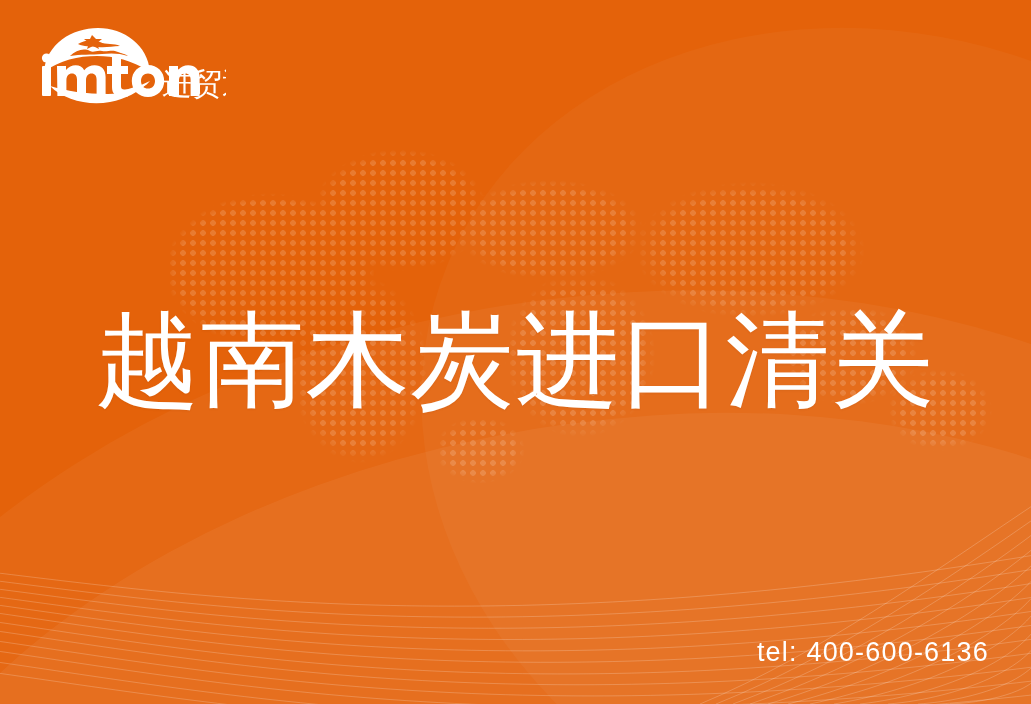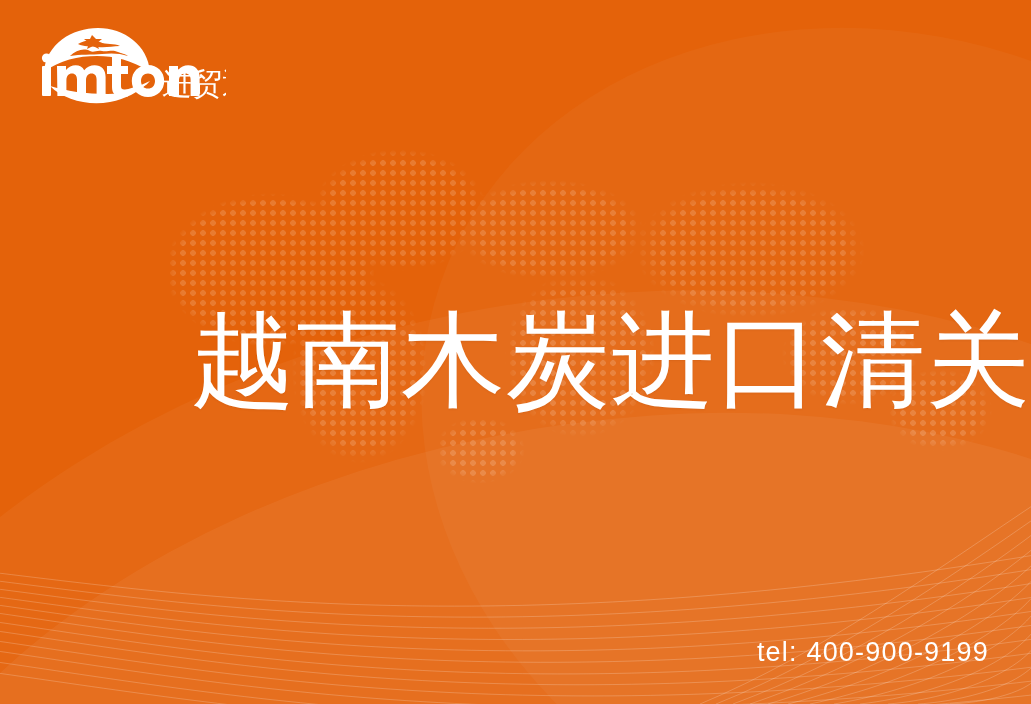--- a/index.html
+++ b/index.html
@@ -117,21 +117,21 @@
     height: 78px;
   }
   .logo svg { display: block; }
 
   
   .headline {
     position: absolute;
     left: 0;
     right: 0;
     top: 226px;
-    text-align: right;
+    text-align: center;
     color: #ffffff;
     font-size: 104px;
     line-height: 128px;
     letter-spacing: 1px;
     font-weight: 400;
     font-family: "DejaVu Sans", "Liberation Sans", sans-serif;
     text-shadow: 0 1px 2px rgba(120,45,0,0.10);
   }
   .headline .line { display: block; white-space: nowrap; }
 
@@ -210,15 +210,15 @@
 
       <text x="126" y="68" font-family="'DejaVu Sans','Liberation Sans',sans-serif" font-size="30" fill="#ffffff">进贸通</text>
       <text x="214" y="44" font-family="'Liberation Sans',sans-serif" font-size="11" fill="#ffffff">®</text>
     </svg>
   </div>
 
   <h1 class="headline">
     <span class="line">越南木炭进口清关</span>
   </h1>
 
-  <div class="tel">tel: 400-900-9199</div>
+  <div class="tel">tel: 400-600-6136</div>
 
 </div>
 
 </body></html>

